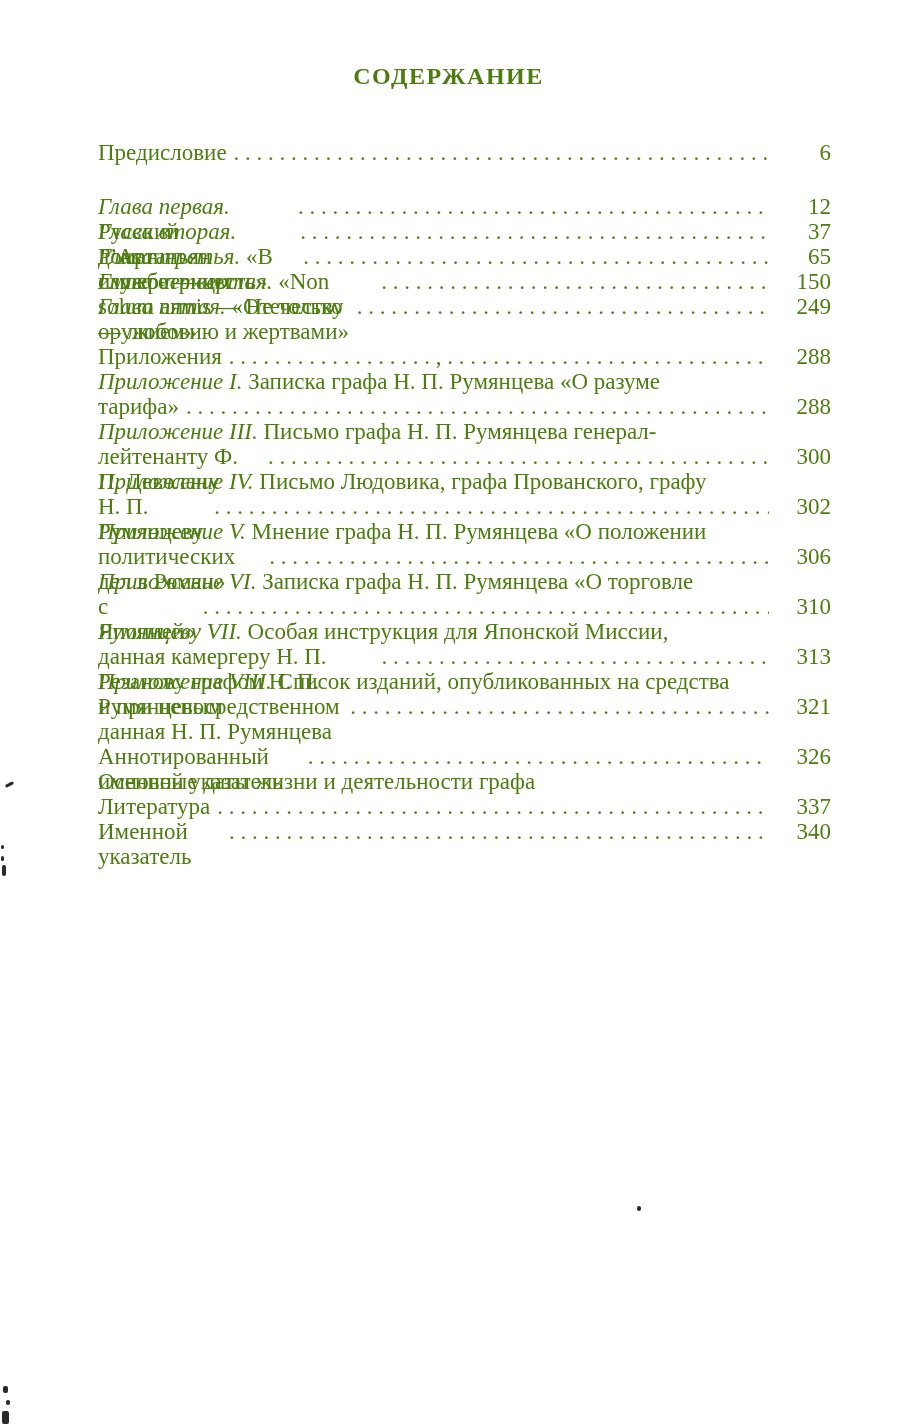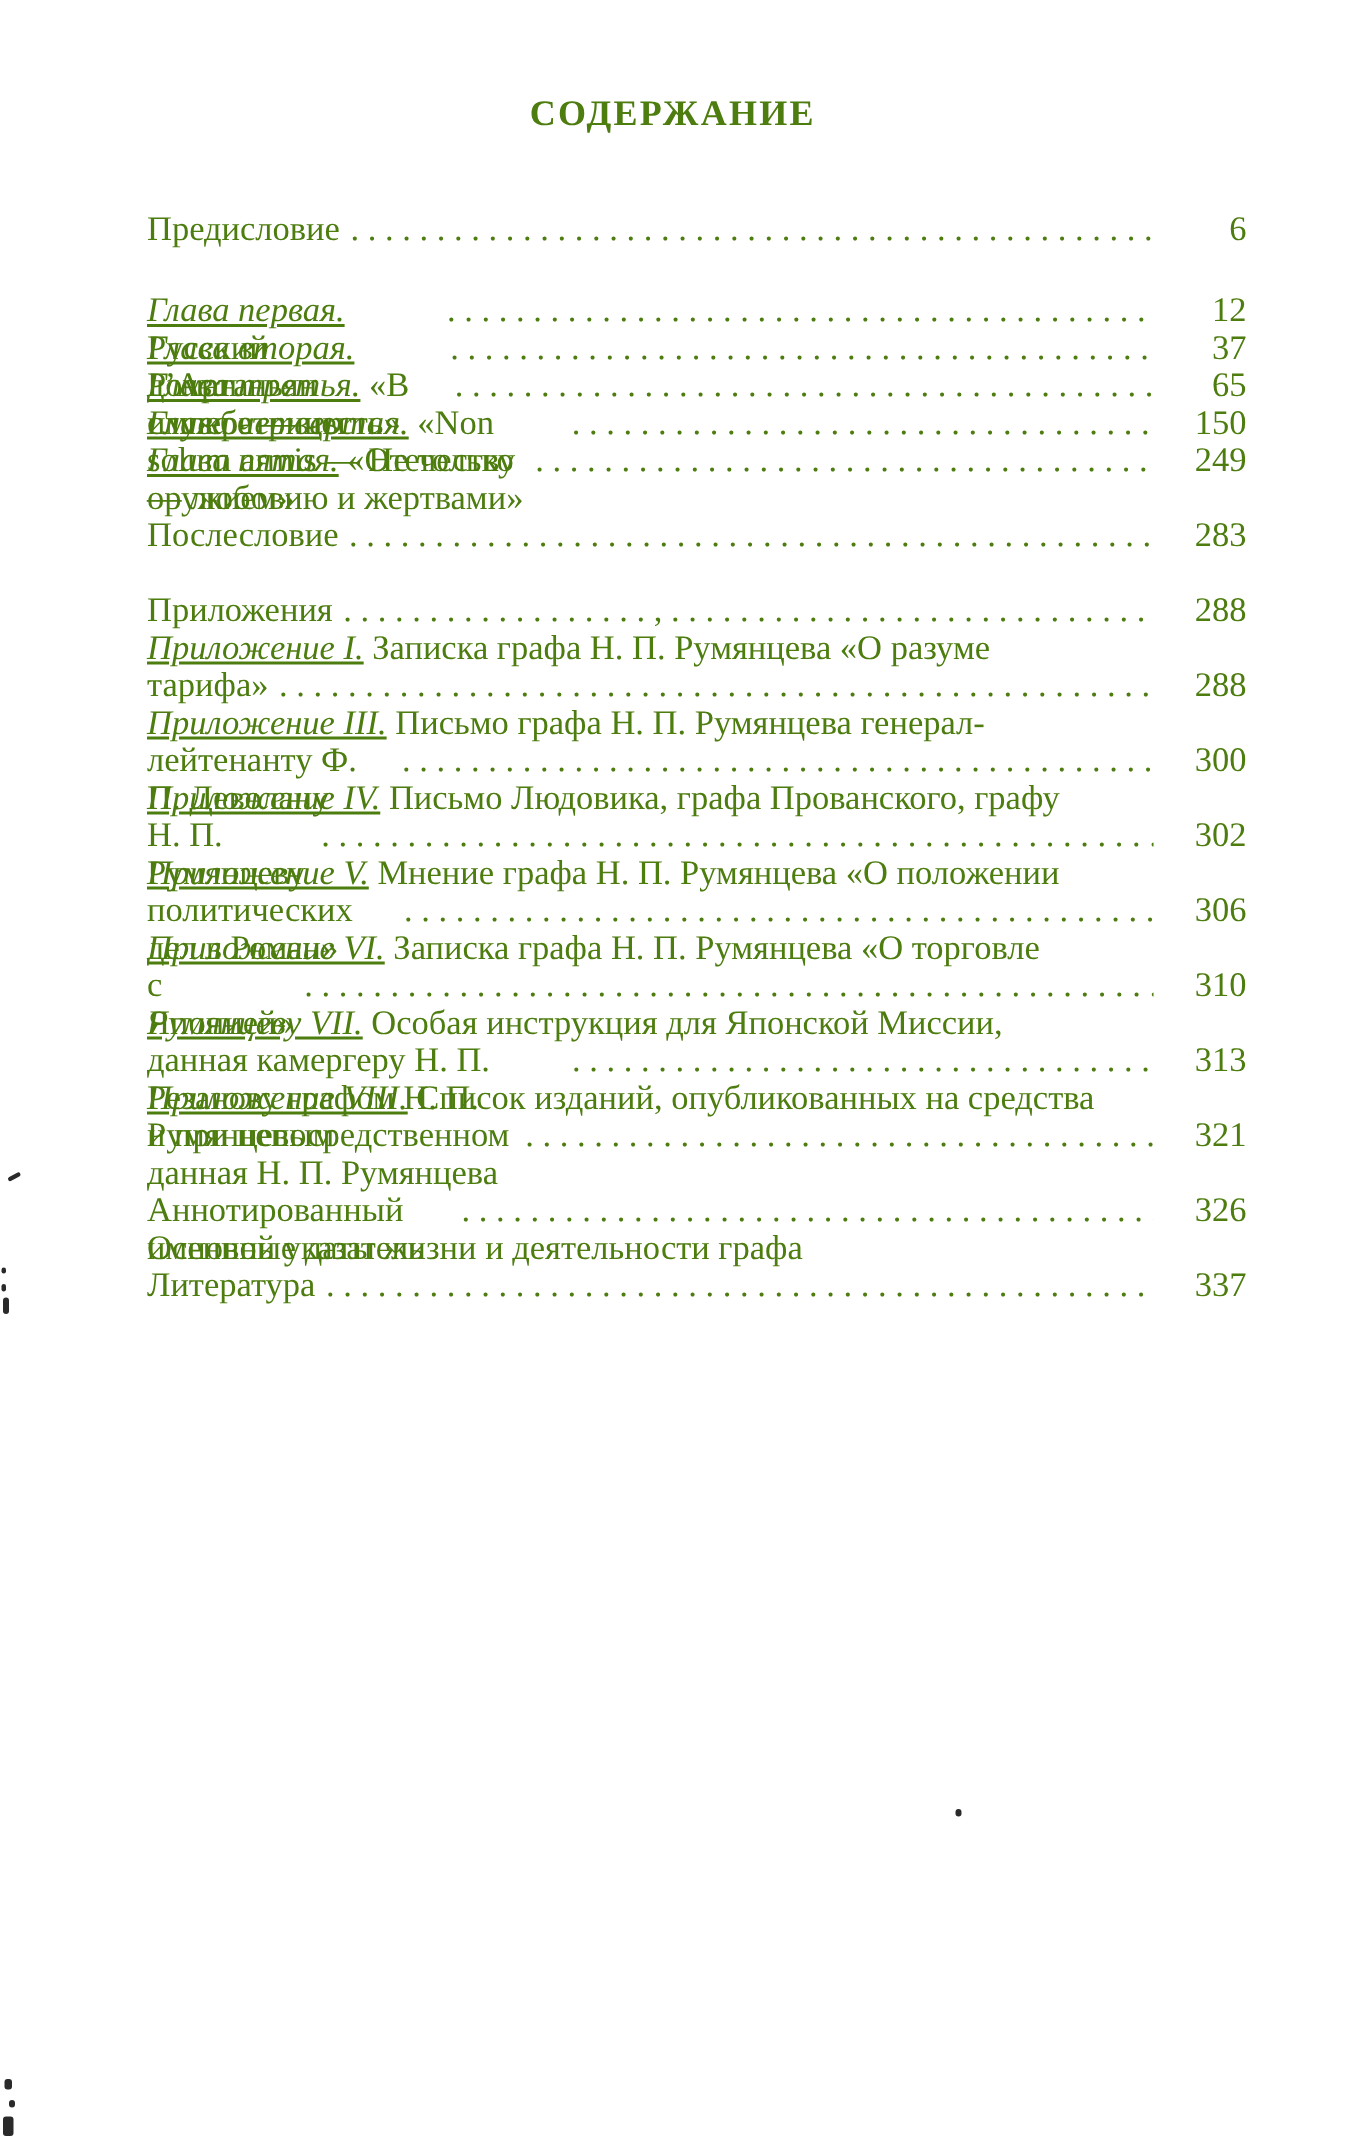--- a/index.html
+++ b/index.html
@@ -37,21 +37,21 @@
     line-height: 25px;
   }
   .entry { margin: 0; }
   .line {
     display: flex;
     align-items: baseline;
     height: 25px;
     white-space: nowrap;
   }
   .text { white-space: pre-wrap; flex: 0 1 auto; }
-  .seg.italic { font-style: italic; text-decoration: underline; }
+  .seg.italic { font-style: italic; }
   .leader {
     flex: 1 1 auto;
     overflow: hidden;
     white-space: nowrap;
     margin-left: 7px;
     margin-right: 10px;
   }
   .leader::after {
     content: ". . . . . . . . . . . . . . . . . . . . . . . . . . . . . . . . . . . . . . . . . . . . . . . . . . . . . . . . . . . . . . . . . . . . . . . .";
   }
@@ -111,27 +111,20 @@
       </div>
       <div class="entry">
         <div class="line">
           <span class="text"><span class="seg italic">Глава пятая.</span><span class="seg"> «Отечеству — любовию и жертвами»</span></span>
           <span class="leader"></span>
           <span class="page-num">249</span>
         </div>
       </div>
       <div class="entry" style="margin-top: 25px;">
         <div class="line">
-          <span class="text"><span class="seg">Послесловие</span></span>
-          <span class="leader"></span>
-          <span class="page-num">283</span>
-        </div>
-      </div>
-      <div class="entry" style="margin-top: 25px;">
-        <div class="line">
           <span class="text"><span class="seg">Приложения</span></span>
           <span class="leader comma"></span>
           <span class="page-num">288</span>
         </div>
       </div>
       <div class="entry">
         <div class="line">
           <span class="text"><span class="seg italic">Приложение I.</span><span class="seg"> Записка графа Н. П. Румянцева «О разуме</span></span>
         </div>
         <div class="line">
@@ -210,20 +203,27 @@
       <div class="entry">
         <div class="line">
           <span class="text"><span class="seg">Основные даты жизни и деятельности графа</span></span>
         </div>
       </div>
       <div class="entry">
         <div class="line">
           <span class="text"><span class="seg">Литература</span></span>
           <span class="leader"></span>
           <span class="page-num">337</span>
+        </div>
+      </div>
+      <div class="entry">
+        <div class="line">
+          <span class="text"><span class="seg">Именной указатель</span></span>
+          <span class="leader"></span>
+          <span class="page-num">340</span>
         </div>
       </div>
     </div>
 
   <div class="artifact" style="left:5px;top:783px;width:9px;height:3px;transform:rotate(-28deg);"></div>
   <div class="artifact" style="left:1px;top:845px;width:3px;height:4px;"></div>
   <div class="artifact" style="left:1px;top:856px;width:3px;height:5px;"></div>
   <div class="artifact" style="left:2px;top:865px;width:4px;height:11px;"></div>
   <div class="artifact" style="left:637px;top:1206px;width:4px;height:5px;"></div>
   <div class="artifact" style="left:3px;top:1386px;width:5px;height:7px;"></div>

